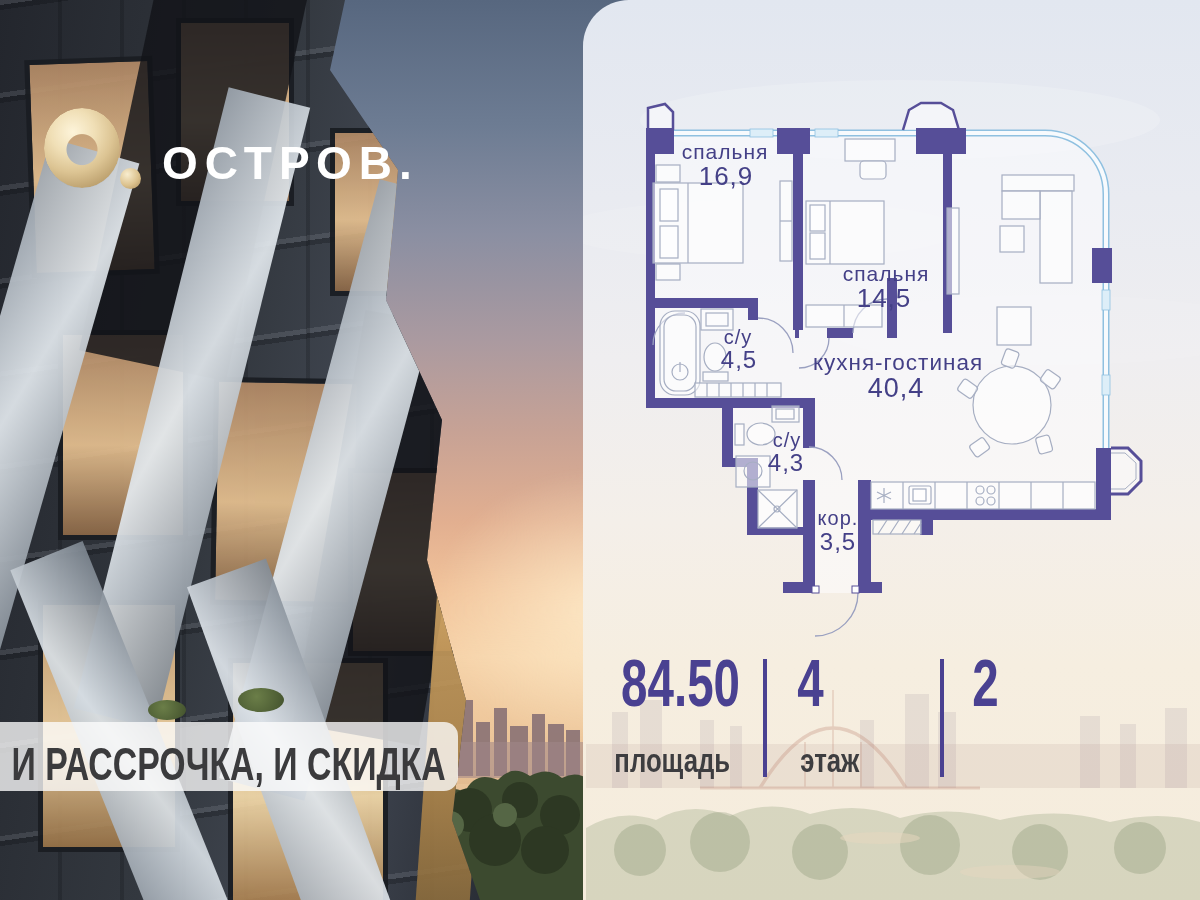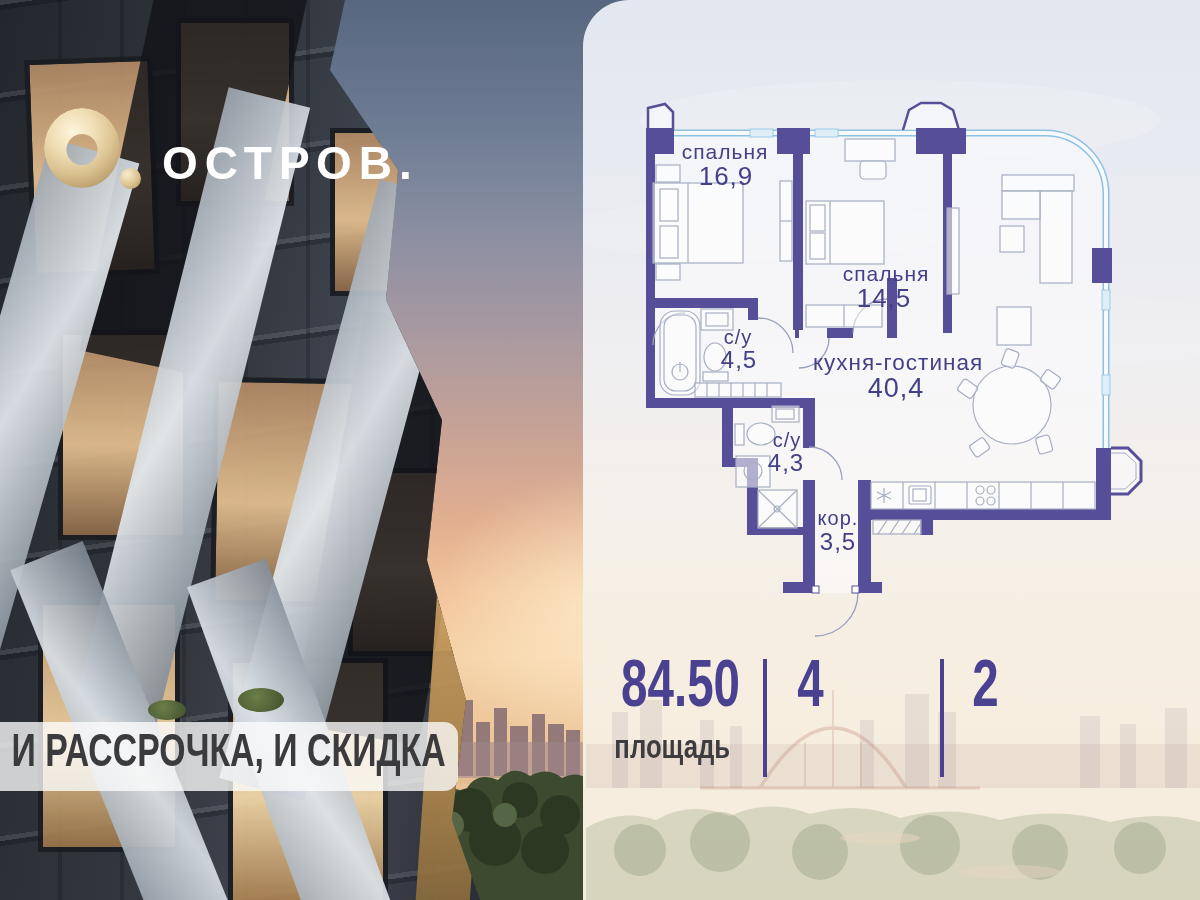--- a/index.html
+++ b/index.html
@@ -63,38 +63,38 @@
       mask:radial-gradient(circle at 50% 52%,transparent 0 15px,#000 16px);
       box-shadow:0 4px 10px rgba(0,0,0,.25);}
   .logo-dot{position:absolute;left:76px;top:62px;width:21px;height:21px;border-radius:50%;
       background:radial-gradient(circle at 35% 30%,#f8edcf,#dcc28e 55%,#ab8d5a);}
   .logo-text{position:absolute;left:118px;top:30px;color:#ffffff;font-size:46px;
       font-weight:700;letter-spacing:7px;white-space:nowrap;}
 
   
   .banner{position:absolute;left:0;top:722px;width:458px;height:69px;
       background:rgba(252,252,253,.78);border-radius:0 14px 14px 0;
-      display:flex;align-items:flex-start;justify-content:center;}
+      display:flex;align-items:flex-end;justify-content:center;}
   .banner span{display:inline-block;transform:scaleX(.72);font-weight:700;
       font-size:47px;color:#3b3b3d;white-space:nowrap;letter-spacing:0;}
 
   
   .panel{position:absolute;left:583px;top:0;width:617px;height:900px;
       border-top-left-radius:46px;overflow:hidden;
       background:linear-gradient(180deg,#e2e7f0 0%,#e9ebf1 22%,#efeef0 40%,
         #f4efe9 58%,#f6eee0 74%,#f5ecdc 100%);}
   .backdrop{position:absolute;left:-583px;top:0;width:1200px;height:900px;}
 
   .plan-svg{position:absolute;inset:0;pointer-events:none;}
 
   
   .stat{position:absolute;text-align:left;}
   .stat .val{display:inline-block;transform:scaleX(.72);font-weight:700;
       font-size:66px;line-height:62px;color:#4a4191;white-space:nowrap;}
-  .stat .lab{margin-top:14px;}
+  .stat .lab{margin-top:28px;}
   .stat .lab span{display:inline-block;transform:scaleX(.78);font-weight:700;
       font-size:33px;color:#3d3d40;white-space:nowrap;}
   .stat-area{left:598px;top:652px;width:158px;}
   .stat-floor{left:792px;top:652px;width:124px;}
   .stat-rooms{left:967px;top:652px;width:124px;}
   .stat-div{position:absolute;width:4px;height:118px;background:#4a4191;top:659px;}
   .div1{left:763px;} .div2{left:940px;}
 </style>
 </head>
 <body>
@@ -354,19 +354,20 @@
     </g>
   </svg>
 
   <div class="stat stat-area">
     <div class="val">84.50</div>
     <div class="lab"><span>площадь</span></div>
   </div>
   <div class="stat-div div1"></div>
   <div class="stat stat-floor">
     <div class="val">4</div>
+    <div class="lab"><span>этаж</span></div>
   </div>
   <div class="stat-div div2"></div>
   <div class="stat stat-rooms">
     <div class="val">2</div>
   </div>
 
 </div>
 
 </body></html>

